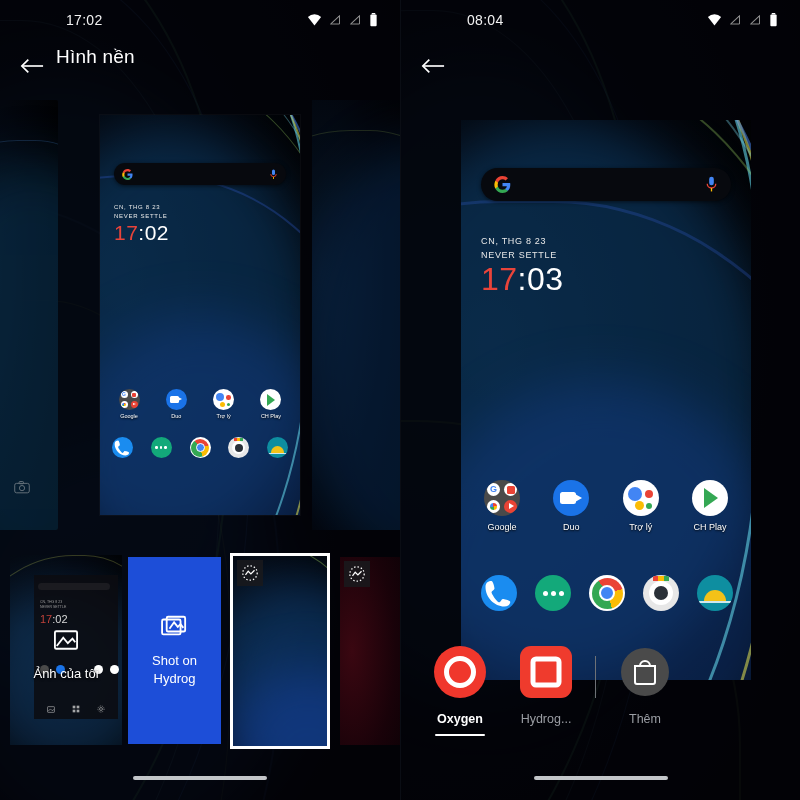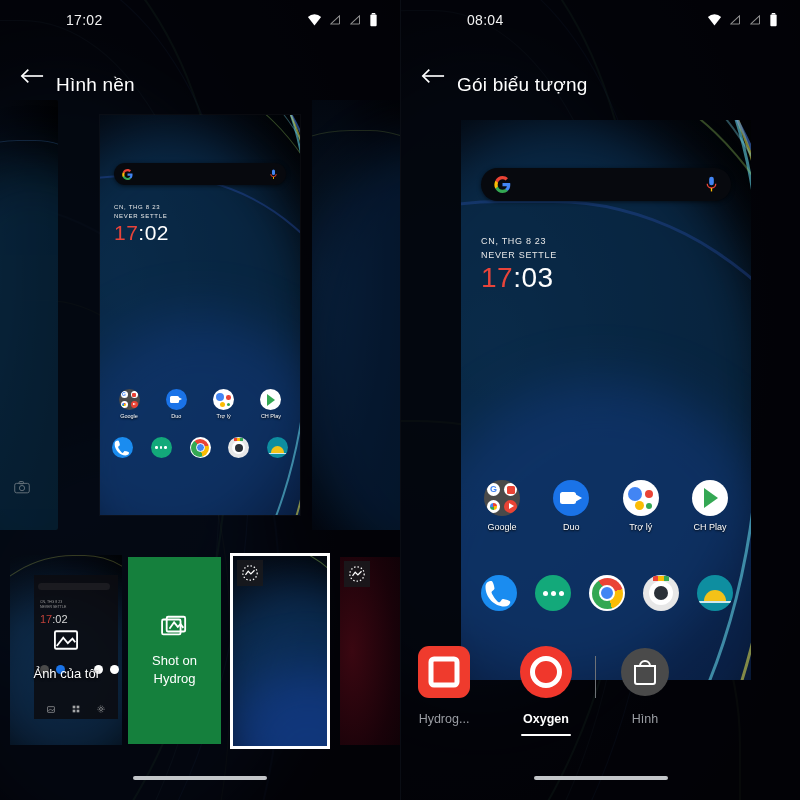--- a/index.html
+++ b/index.html
@@ -47,21 +47,21 @@
   }
   .status-icons {
     margin-left: auto; margin-right: 22px;
     display: flex; align-items: center; gap: 7px;
   }
   .ic { display:block; }
 
   
   .appbar {
     position: absolute; top: 46px; left: 0; right: 0; height: 50px;
-    display: flex; align-items: flex-end; z-index: 6;
+    display: flex; align-items: flex-start; z-index: 6;
   }
   .back-btn {
     width: 40px; height: 40px; margin-left: 12px;
     display: flex; align-items: center; justify-content: center;
     cursor: pointer;
   }
   .appbar-title {
     color: #fff; font-size: 19px; font-weight: 500; margin-left: 4px;
     letter-spacing: .2px;
   }
@@ -106,21 +106,21 @@
   
   .carousel {
     position: absolute; left: 0; bottom: 48px; width: 400px; height: 205px;
     z-index: 6; display: flex; align-items: center; gap: 0;
   }
   .thumb { position: absolute; overflow: hidden; }
   .thumb-photos {
     left: 10px; top: 8px; width: 112px; height: 190px; background: #000;
   }
   .thumb-shot {
-    left: 128px; top: 10px; width: 93px; height: 187px; background: #15803d;
+    left: 128px; top: 10px; width: 93px; height: 187px; background: #1d4ed8;
     display: flex; flex-direction: column; align-items: center; justify-content: center;
     gap: 10px;
   }
   .thumb-shot .t-label { color: #fff; font-size: 13px; line-height: 1.35; text-align: center; }
   .thumb-sel {
     left: 230px; top: 6px; width: 100px; height: 196px;
     border: 3px solid #fff; background: #000;
   }
   .thumb-red {
     left: 340px; top: 10px; width: 60px; height: 188px; background: #1a0206;
@@ -464,21 +464,20 @@
       </div>
     </div>
 
     <div class="appbar">
       <div class="back-btn">
         <svg width="24" height="18" viewBox="0 0 26 18">
           <line x1="2" y1="9" x2="25" y2="9" stroke="#fff" stroke-width="1.8"></line>
           <polyline points="9,2 2,9 9,16" fill="none" stroke="#fff" stroke-width="1.8"></polyline>
         </svg>
       </div>
-      <div class="appbar-title">Gói biểu tượng</div>
     </div>
 
     <div style="position:absolute; left:60px; top:120px; width:290px; height:560px; overflow:hidden; z-index:4;">
       <div class="wp">
         <div class="glow" style="left:-110px; top:0px; width:420px; height:560px; background:#0c3a63; opacity:.6;"></div>
         <div class="glow" style="left:-50px; top:260px; width:380px; height:420px; background:#123a7d; opacity:.55;"></div>
         <div class="streak" style="left:-300px; top:-190px; width:600px; height:980px; border:3px solid rgba(95,205,225,.72); border-radius:62% 38% 55% 45%;"></div>
         <div class="streak" style="left:-316px; top:-160px; width:632px; height:1010px; border:3px solid rgba(225,225,80,.66); border-radius:62% 38% 55% 45%;"></div>
         <div class="streak" style="left:-338px; top:-128px; width:674px; height:1040px; border:3px solid rgba(70,130,235,.62); border-radius:62% 38% 55% 45%;"></div>
         <div class="streak" style="left:-364px; top:-92px; width:720px; height:1070px; border:2.4px solid rgba(120,215,235,.42); border-radius:62% 38% 55% 45%;"></div>
@@ -498,21 +497,21 @@
           <svg width="13" height="17" viewBox="0 0 16 22">
             <rect x="5" y="1" width="6" height="11" rx="3" fill="#4285F4"></rect>
             <path d="M2.5 10a5.5 5.5 0 0 0 11 0" fill="none" stroke="#EA4335" stroke-width="1.7"></path>
             <line x1="8" y1="15.5" x2="8" y2="20" stroke="#FBBC05" stroke-width="1.7"></line>
           </svg>
         </div>
 
         <div class="clock-widget" style="left:20px; top:115px;">
           <div class="cw-date" style="font-size:9px;">CN, THG 8 23</div>
           <div class="cw-sub" style="font-size:9px;">NEVER SETTLE</div>
-          <div class="cw-time" style="font-size:28px;">
+          <div class="cw-time" style="font-size:32px;">
             <span class="hh">17</span><span class="mm">:03</span>
           </div>
         </div>
 
         <div class="app-grid" style="left:16px; top:360px; width:258px;">
           <div class="app" style="width:50px;">
             <div class="icn" style="width:36px;height:36px;background:#4a4a4a;">
               <div style="position:absolute;left:3px;top:3px;width:13px;height:13px;border-radius:50%;background:#fff;font-size:9px;color:#4285F4;text-align:center;line-height:13px;font-weight:700;">G</div>
               <div style="position:absolute;right:3px;top:3px;width:13px;height:13px;border-radius:50%;background:#fff;">
                   <div style="position:absolute;inset:2.5px;background:#EA4335;border-radius:1.5px;"></div>
@@ -572,52 +571,52 @@
           </div>
           <div class="icn" style="width:36px;height:36px;background:#0e8ea0;">
             <div style="position:absolute;left:7px;bottom:9px;width:22px;height:12px;border-radius:12px 12px 0 0;background:#f3c218;"></div>
             <div style="position:absolute;left:0;bottom:8px;right:0;height:2.5px;background:#cfe9ef;"></div>
           </div>
         </div>
       </div>
     </div>
 
     <div class="packrow">
+      <div class="pack selected" style="margin-left:16px;">
+        <div>
+          <svg width="52" height="52" viewBox="0 0 52 52">
+            <circle cx="26" cy="26" r="26" fill="#f0372c"></circle>
+            <circle cx="26" cy="26" r="13.5" fill="none" stroke="#fff" stroke-width="5"></circle>
+          </svg>
+        </div>
+        <div class="p-label">Oxygen</div>
+        <div class="sel-underline"></div>
+      </div>
+
       <div class="pack">
         <div>
           <svg width="52" height="52" viewBox="0 0 52 52">
             <rect x="0" y="0" width="52" height="52" rx="11" fill="#ef3b2d"></rect>
             <rect x="13" y="13" width="26" height="26" rx="3" fill="none" stroke="#fff" stroke-width="5"></rect>
           </svg>
         </div>
         <div class="p-label">Hydrog...</div>
-      </div>
-
-      <div class="pack selected" style="margin-left:16px;">
-        <div>
-          <svg width="52" height="52" viewBox="0 0 52 52">
-            <circle cx="26" cy="26" r="26" fill="#f0372c"></circle>
-            <circle cx="26" cy="26" r="13.5" fill="none" stroke="#fff" stroke-width="5"></circle>
-          </svg>
-        </div>
-        <div class="p-label">Oxygen</div>
-        <div class="sel-underline"></div>
       </div>
 
       <div class="pack-divider"></div>
 
       <div class="pack">
         <div>
           <svg width="52" height="52" viewBox="0 0 52 52">
             <circle cx="26" cy="26" r="24" fill="#4a4a4a"></circle>
             <path d="M16 20 h20 v16 a2 2 0 0 1 -2 2 h-16 a2 2 0 0 1 -2 -2 z" fill="none" stroke="#fff" stroke-width="2"></path>
             <path d="M21 20 a5 5 0 0 1 10 0" fill="none" stroke="#fff" stroke-width="2"></path>
           </svg>
         </div>
-        <div class="p-label">Hình</div>
+        <div class="p-label">Thêm</div>
       </div>
     </div>
 
     <div class="navbar">
       <div class="nav-pill"></div>
     </div>
   </div>
 </div>
 
 </body></html>

